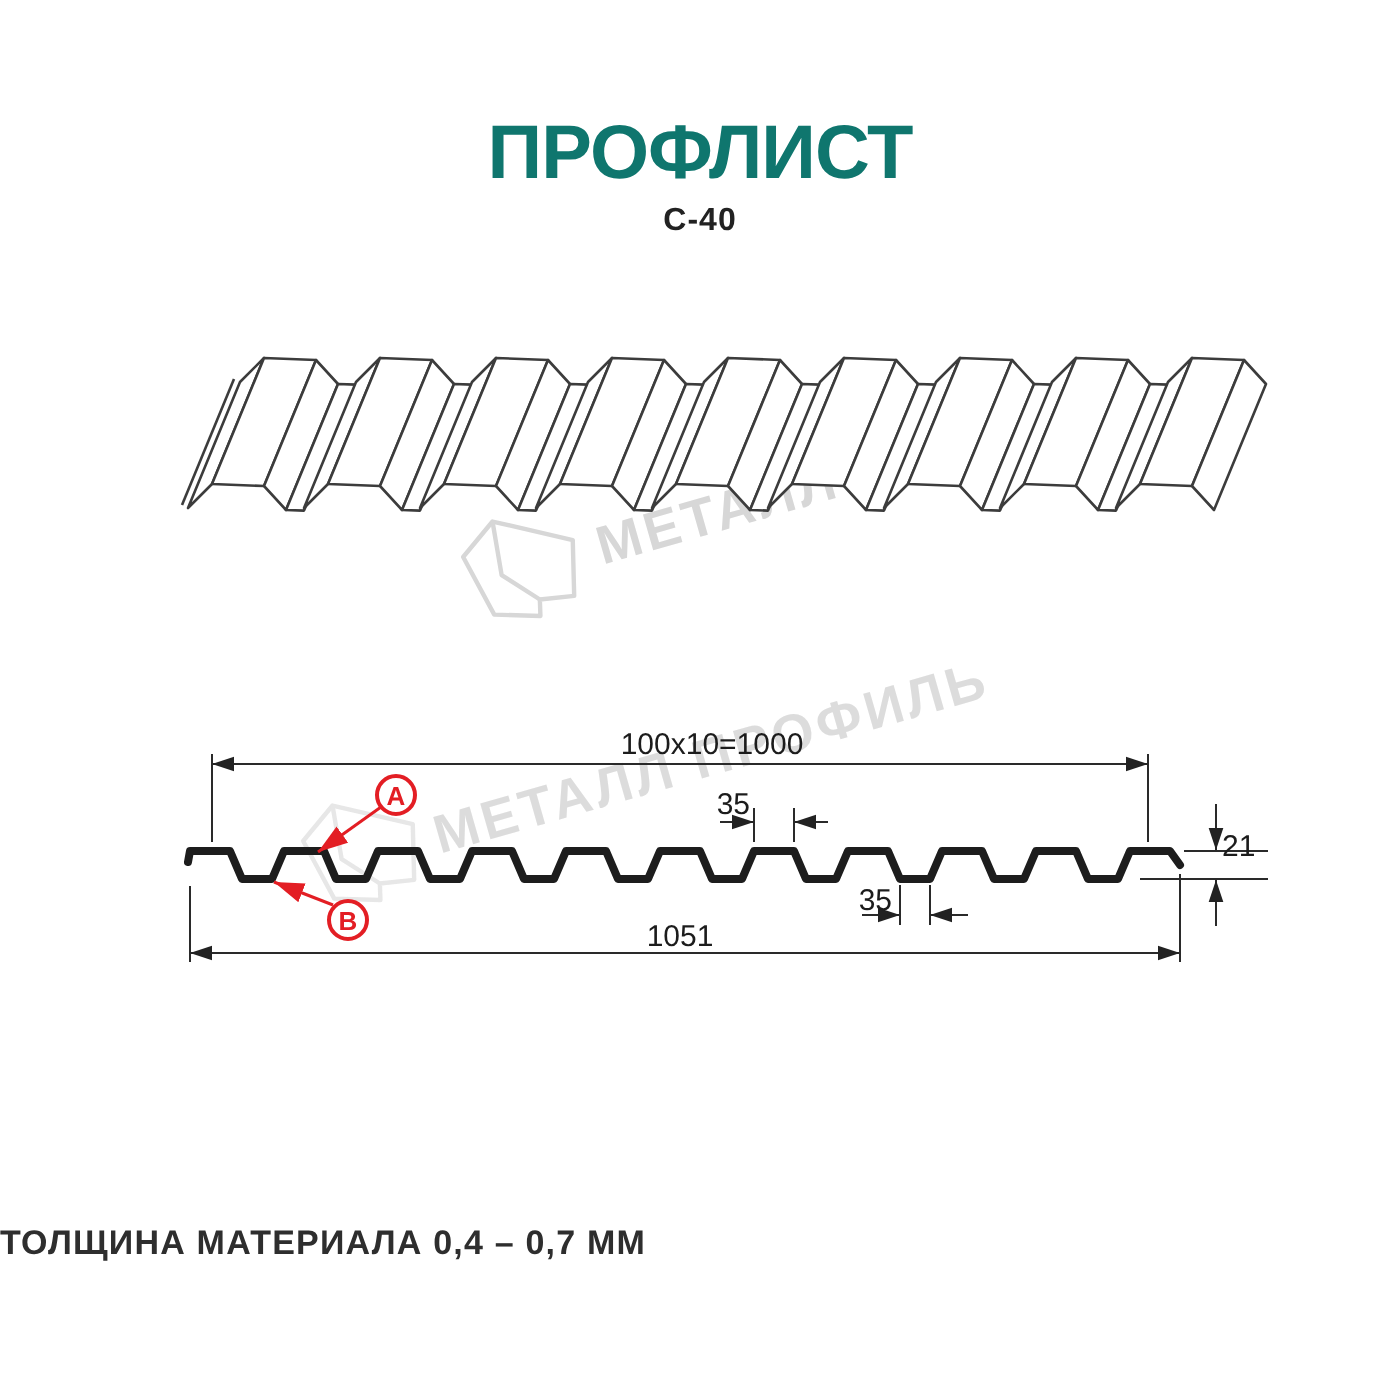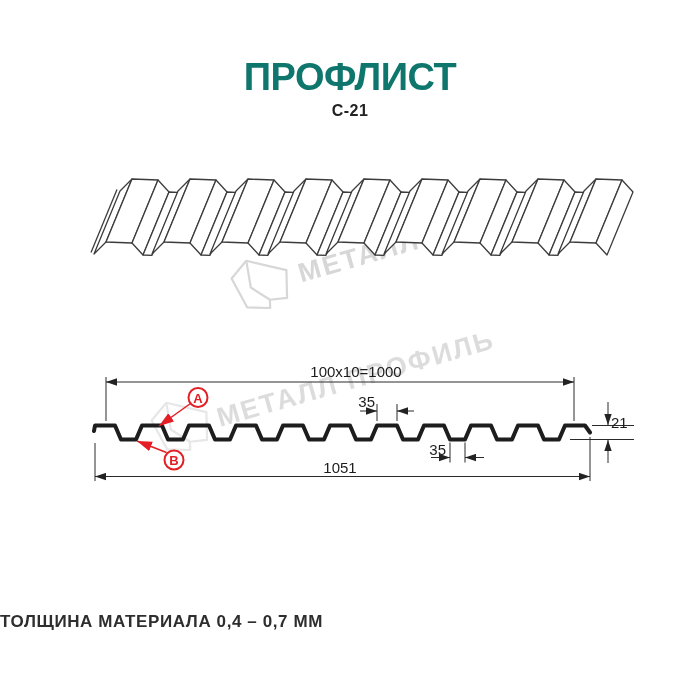--- a/index.html
+++ b/index.html
@@ -27,21 +27,21 @@
   
   .redcirc{fill:none;stroke:var(--accent,#e31e24);stroke-width:2;}
   .redline{stroke:var(--accent,#e31e24);stroke-width:1.5;fill:none;}
   .redletter{font-family:"Liberation Sans",sans-serif;font-size:13px;font-weight:bold;
              fill:var(--accent,#e31e24);}
 </style>
 </head>
 <body>
 
 <div class="title">ПРОФЛИСТ</div>
-<div class="subtitle">С-21</div>
+<div class="subtitle">С-40</div>
 
 <svg class="stage" viewBox="0 0 700 700">
   <defs>
     <marker id="ah" viewBox="0 0 12 8" refX="12" refY="4" markerWidth="11" markerHeight="8" orient="auto-start-reverse">
         <path d="M0,0 L12,4 L0,8 Z" fill="#222"></path>
       </marker>
     <marker id="ahr" viewBox="0 0 12 8" refX="12" refY="4" markerWidth="10" markerHeight="7" orient="auto-start-reverse">
         <path d="M0,0 L12,4 L0,8 Z" fill="#e31e24"></path>
       </marker>
   </defs>

